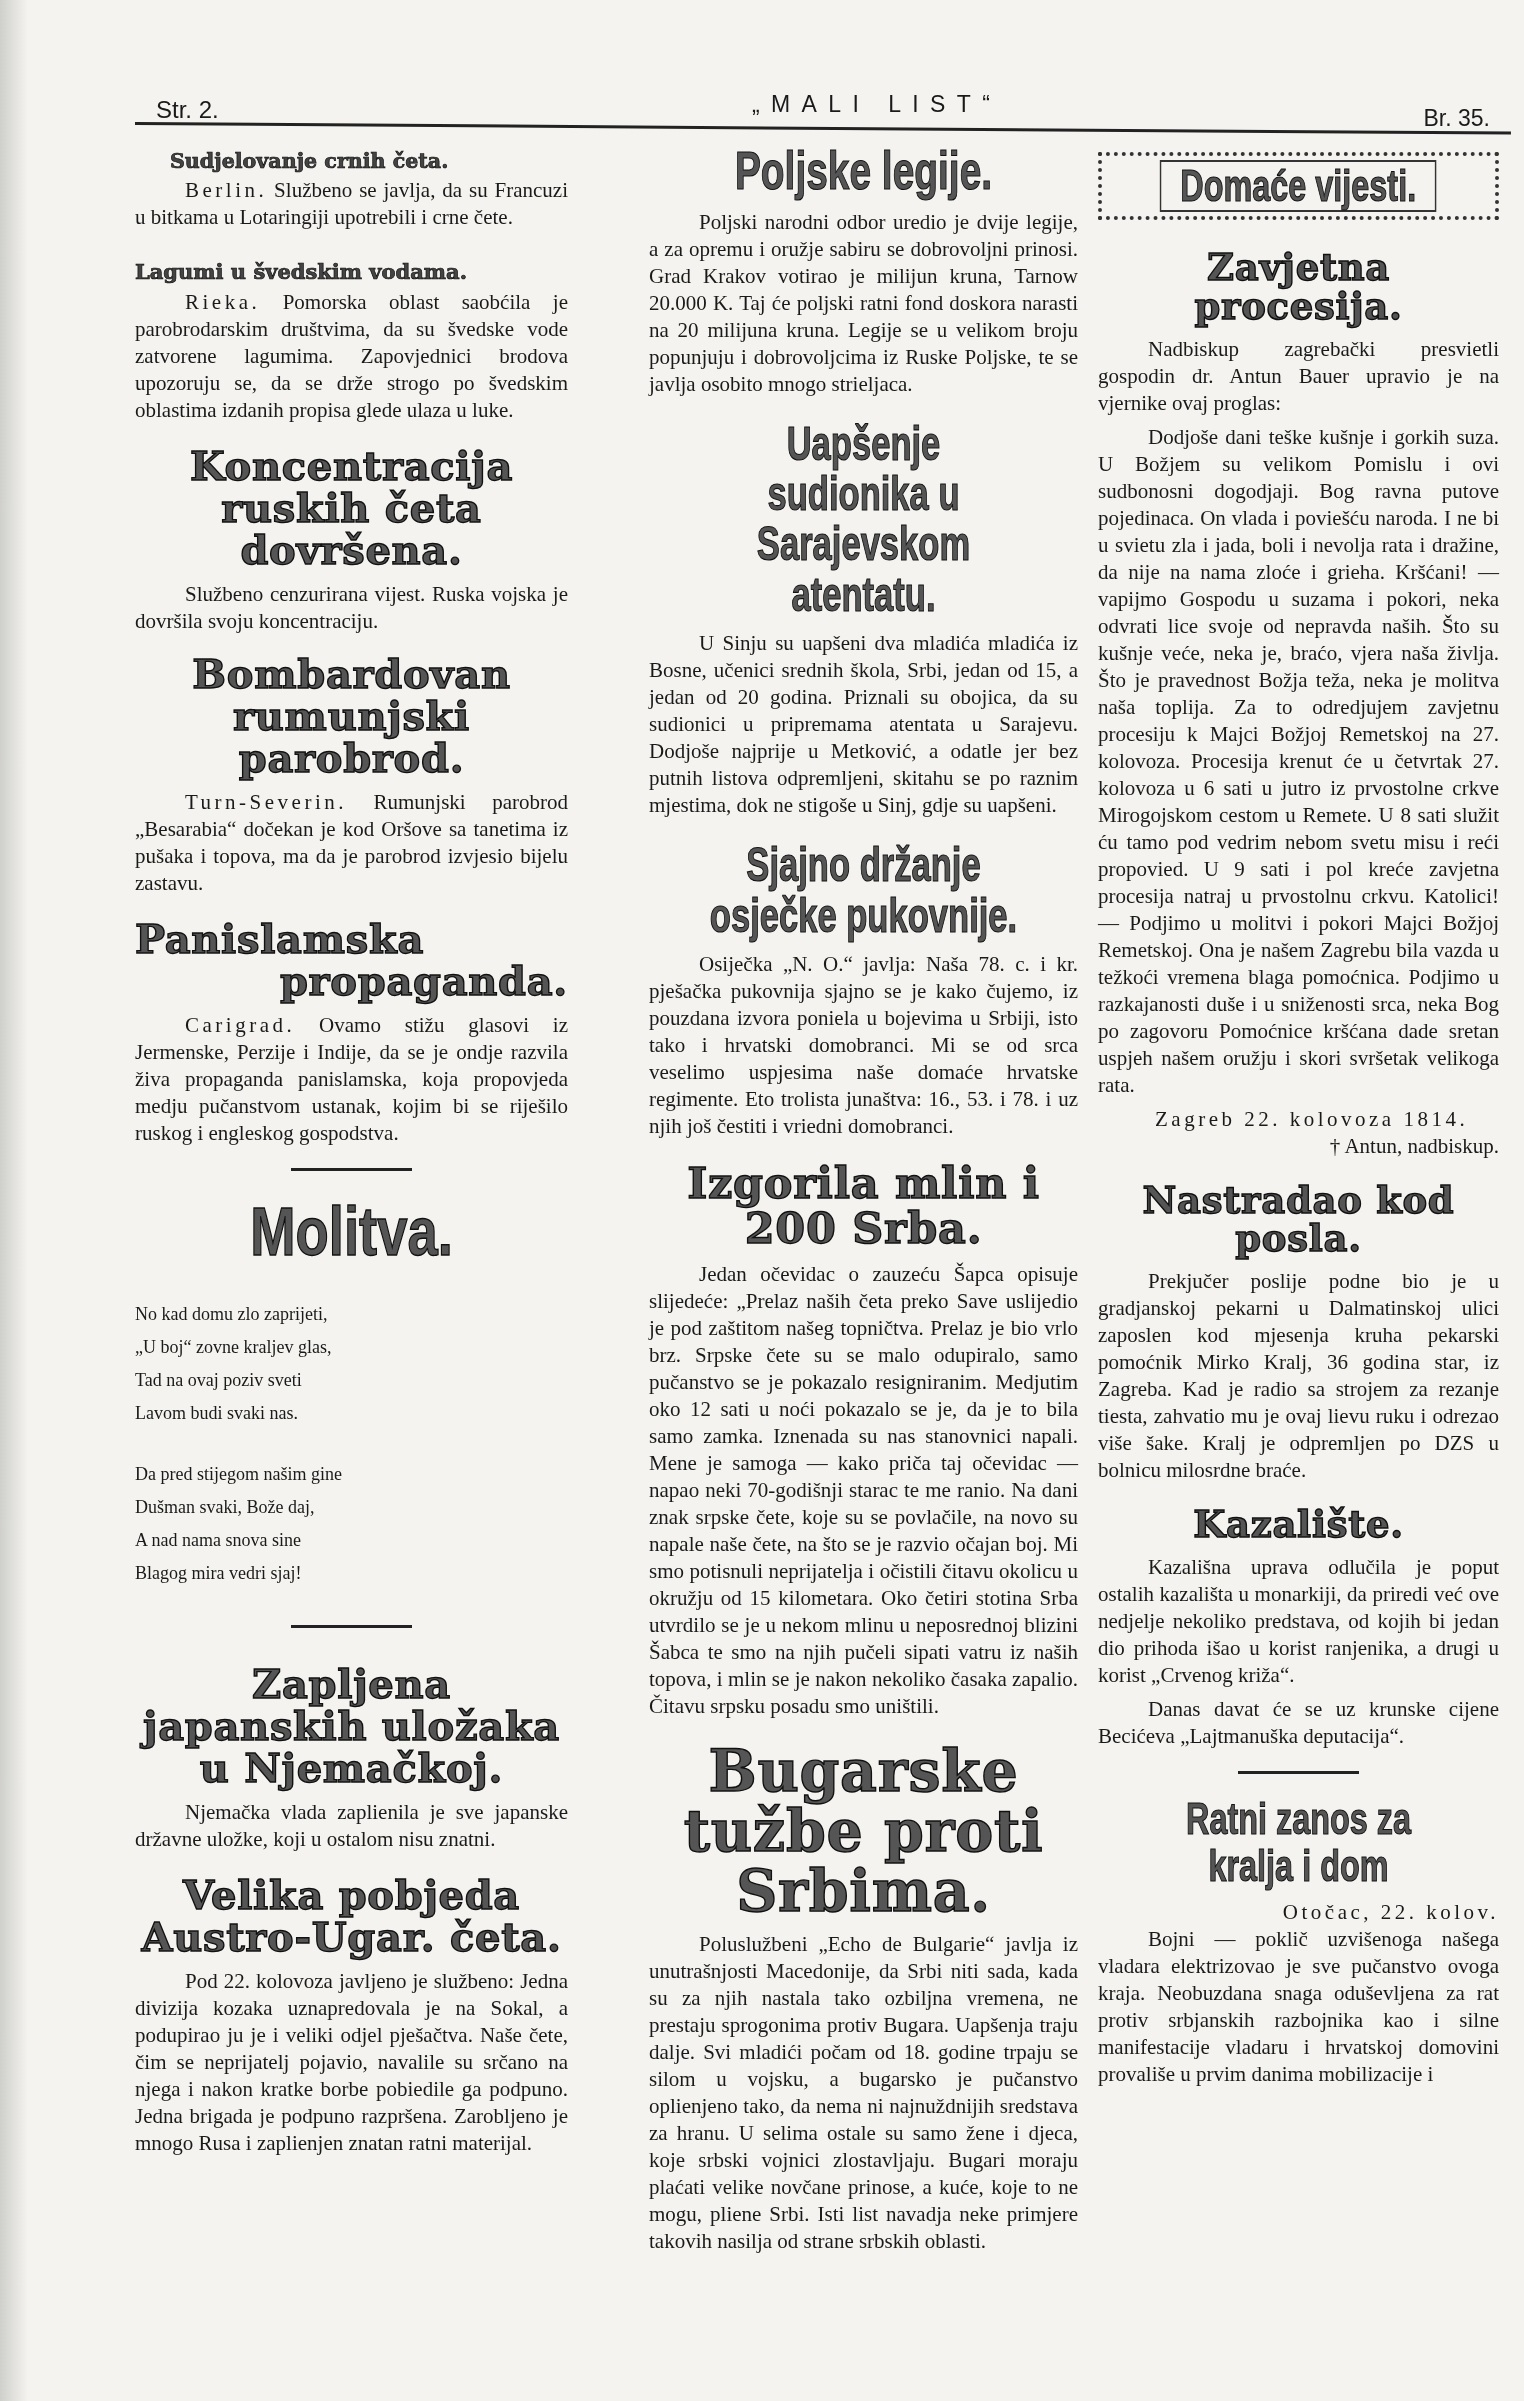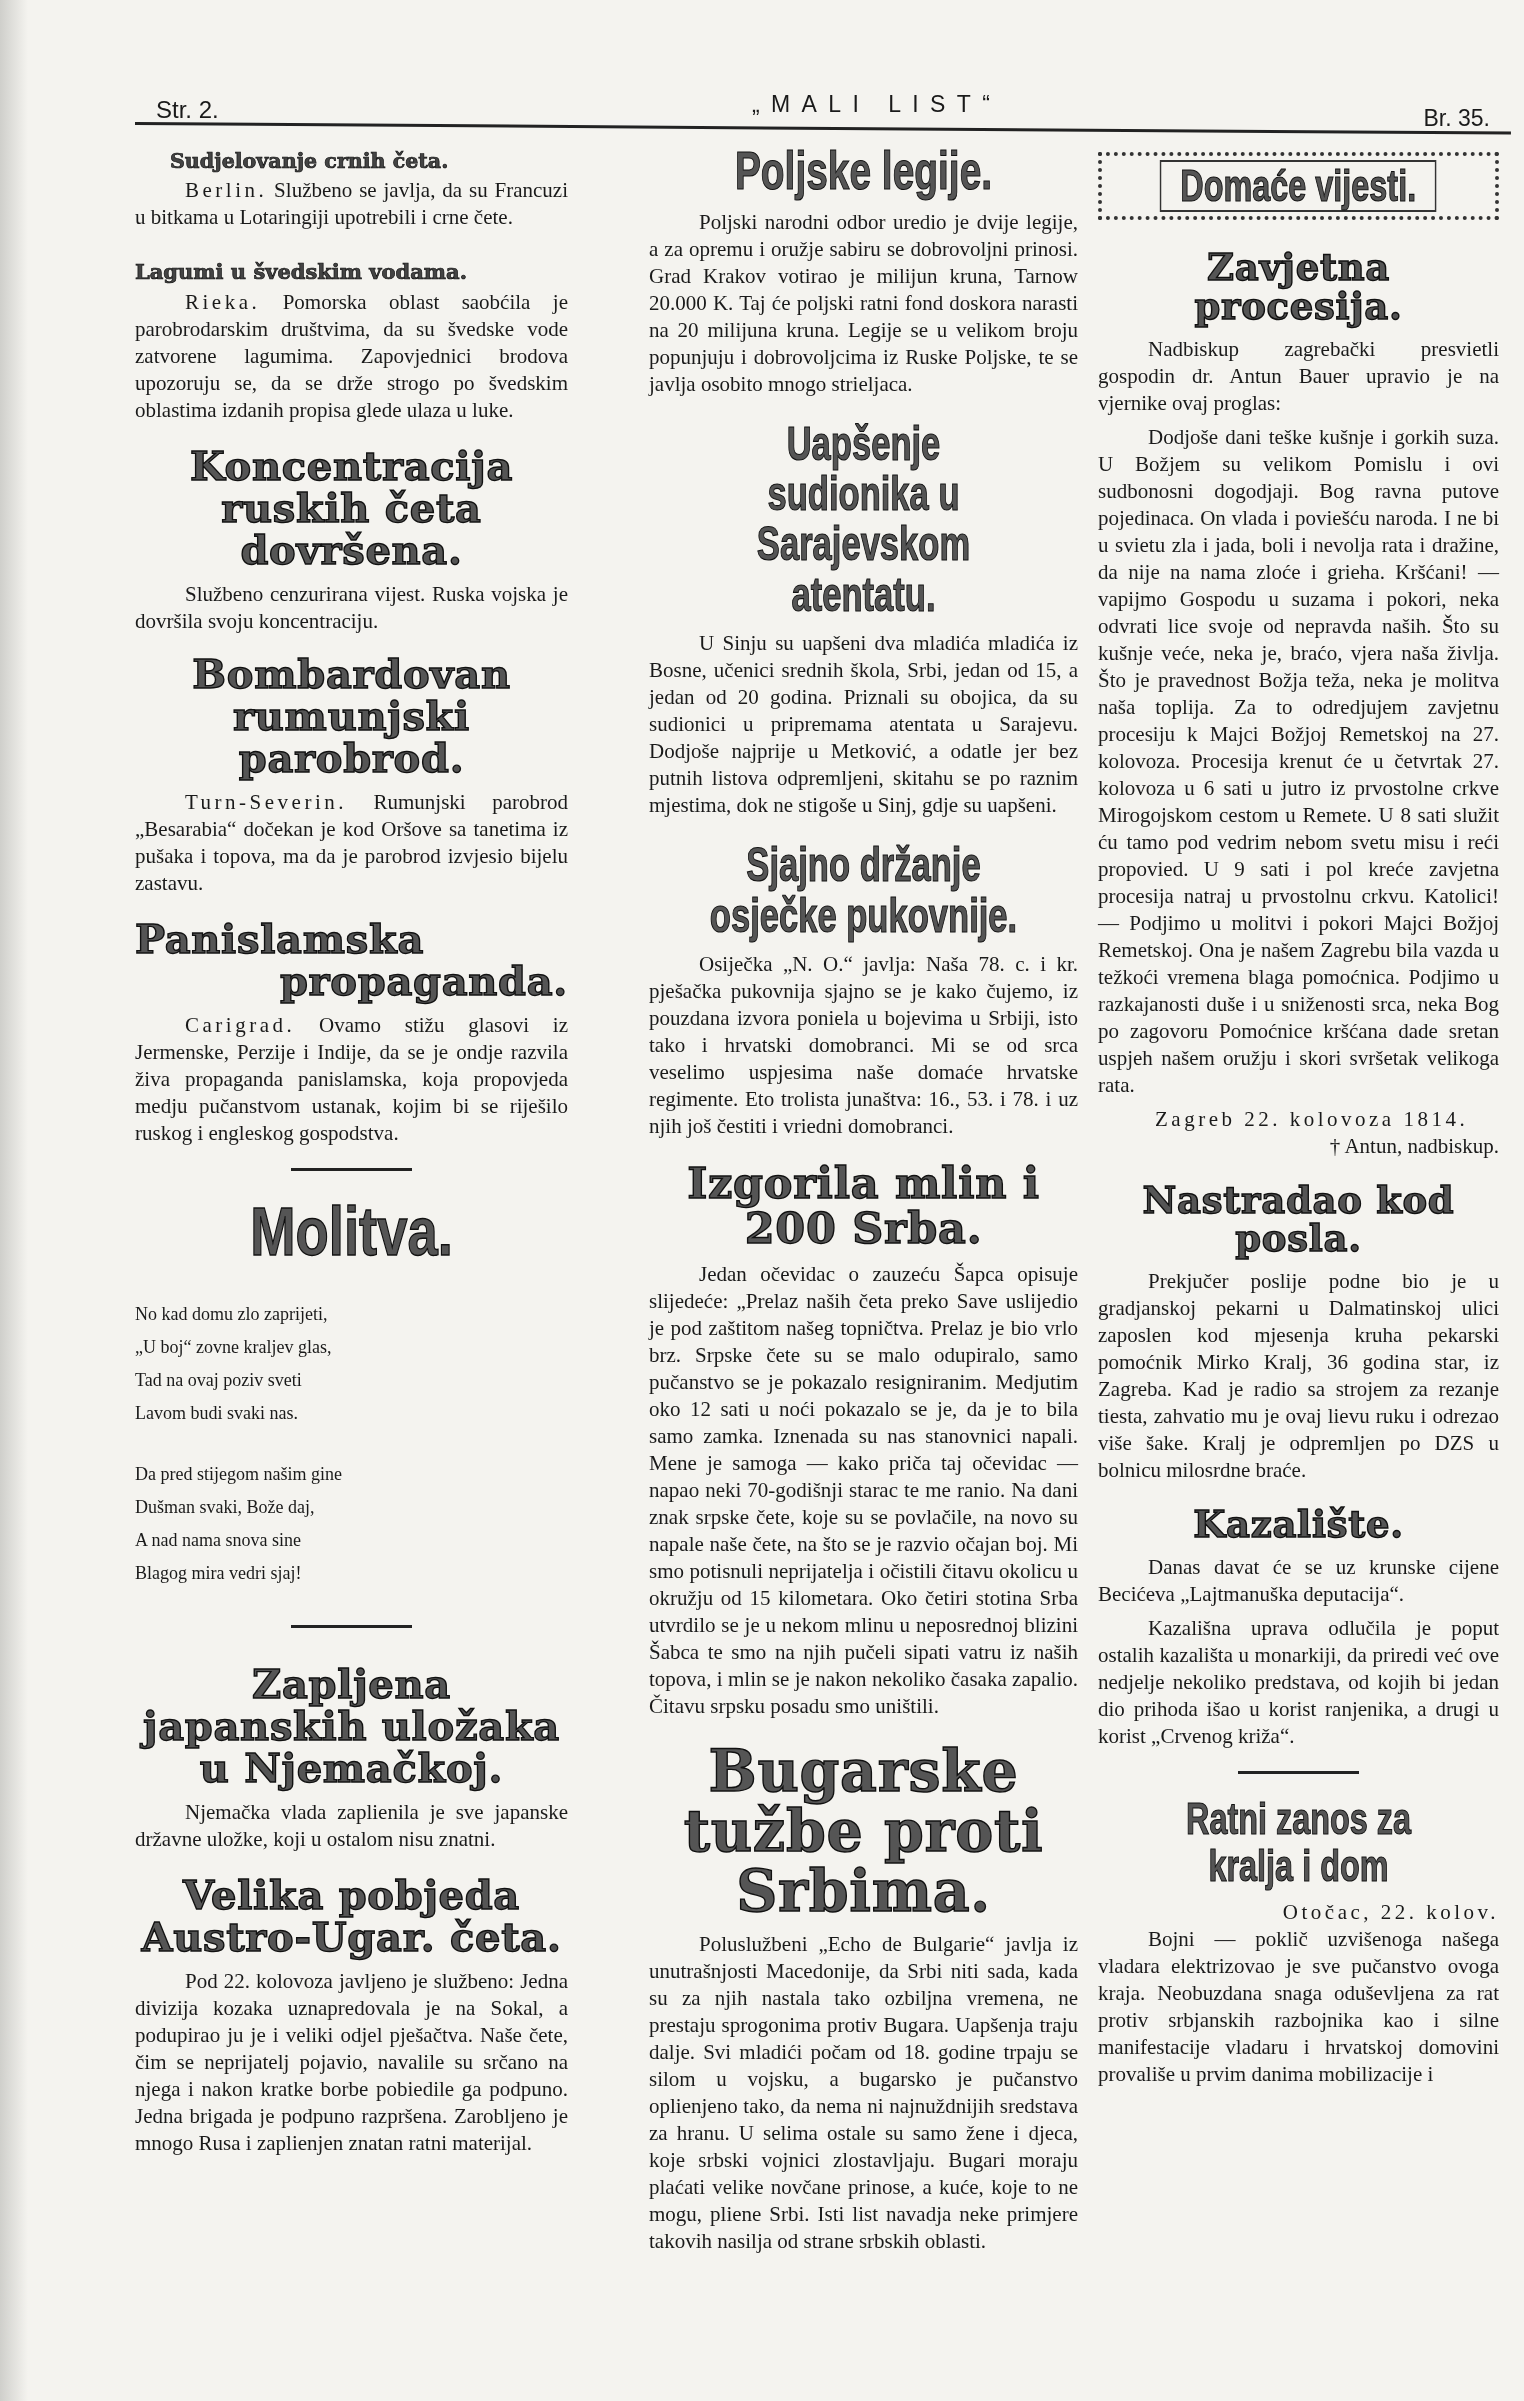--- a/index.html
+++ b/index.html
@@ -126,22 +126,22 @@
     <p class="p">Dodjoše dani teške kušnje i gorkih suza. U Božjem su velikom Pomislu i ovi sudbonosni dogodjaji. Bog ravna putove pojedinaca. On vlada i poviešću naroda. I ne bi u svietu zla i jada, boli i nevolja rata i dražine, da nije na nama zloće i grieha. Kršćani! — vapijmo Gospodu u suzama i pokori, neka odvrati lice svoje od nepravda naših. Što su kušnje veće, neka je, braćo, vjera naša življa. Što je pravednost Božja teža, neka je molitva naša toplija. Za to odredjujem zavjetnu procesiju k Majci Božjoj Remetskoj na 27. kolovoza. Procesija krenut će u četvrtak 27. kolovoza u 6 sati u jutro iz prvostolne crkve Mirogojskom cestom u Remete. U 8 sati služit ću tamo pod vedrim nebom svetu misu i reći propovied. U 9 sati i pol kreće zavjetna procesija natraj u prvostolnu crkvu. Katolici! — Podjimo u molitvi i pokori Majci Božjoj Remetskoj. Ona je našem Zagrebu bila vazda u težkoći vremena blaga pomoćnica. Podjimo u razkajanosti duše i u sniženosti srca, neka Bog po zagovoru Pomoćnice kršćana dade sretan uspjeh našem oružju i skori svršetak velikoga rata.</p>
     <p class="sig sp" style="padding-left:57px;">Zagreb 22. kolovoza 1814.</p>
     <p class="sig" style="text-align:right;">† Antun, nadbiskup.</p>
   </div>
   <div style="margin-top:21px;">
     <div class="h-egy" style="font-size:37px;">Nastradao kod posla.</div>
     <p class="p">Prekjučer poslije podne bio je u gradjanskoj pekarni u Dalmatinskoj ulici zaposlen kod mjesenja kruha pekarski pomoćnik Mirko Kralj, 36 godina star, iz Zagreba. Kad je radio sa strojem za rezanje tiesta, zahvatio mu je ovaj lievu ruku i odrezao više šake. Kralj je odpremljen po DZS u bolnicu milosrdne braće.</p>
   </div>
   <div style="margin-top:21px;">
     <div class="h-egy" style="font-size:37px;">Kazalište.</div>
+    <p class="p">Kazališna uprava odlučila je poput ostalih kazališta u monarkiji, da priredi već ove nedjelje nekoliko predstava, od kojih bi jedan dio prihoda išao u korist ranjenika, a drugi u korist „Crvenog križa“.</p>
     <p class="p">Danas davat će se uz krunske cijene Becićeva „Lajtmanuška deputacija“.</p>
-    <p class="p">Kazališna uprava odlučila je poput ostalih kazališta u monarkiji, da priredi već ove nedjelje nekoliko predstava, od kojih bi jedan dio prihoda išao u korist ranjenika, a drugi u korist „Crvenog križa“.</p>
   </div>
   <div class="divider"></div>
   <div>
     <div class="h-cond" style="font-size:45px;">Ratni zanos za kralja i dom</div>
     <p class="sig sp" style="text-align:right;">Otočac, 22. kolov.</p>
     <p class="p">Bojni — poklič uzvišenoga našega vladara elektrizovao je sve pučanstvo ovoga kraja. Neobuzdana snaga oduševljena za rat protiv srbjanskih razbojnika kao i silne manifestacije vladaru i hrvatskoj domovini provališe u prvim danima mobilizacije i</p>
   </div>
 </div>
 
 

